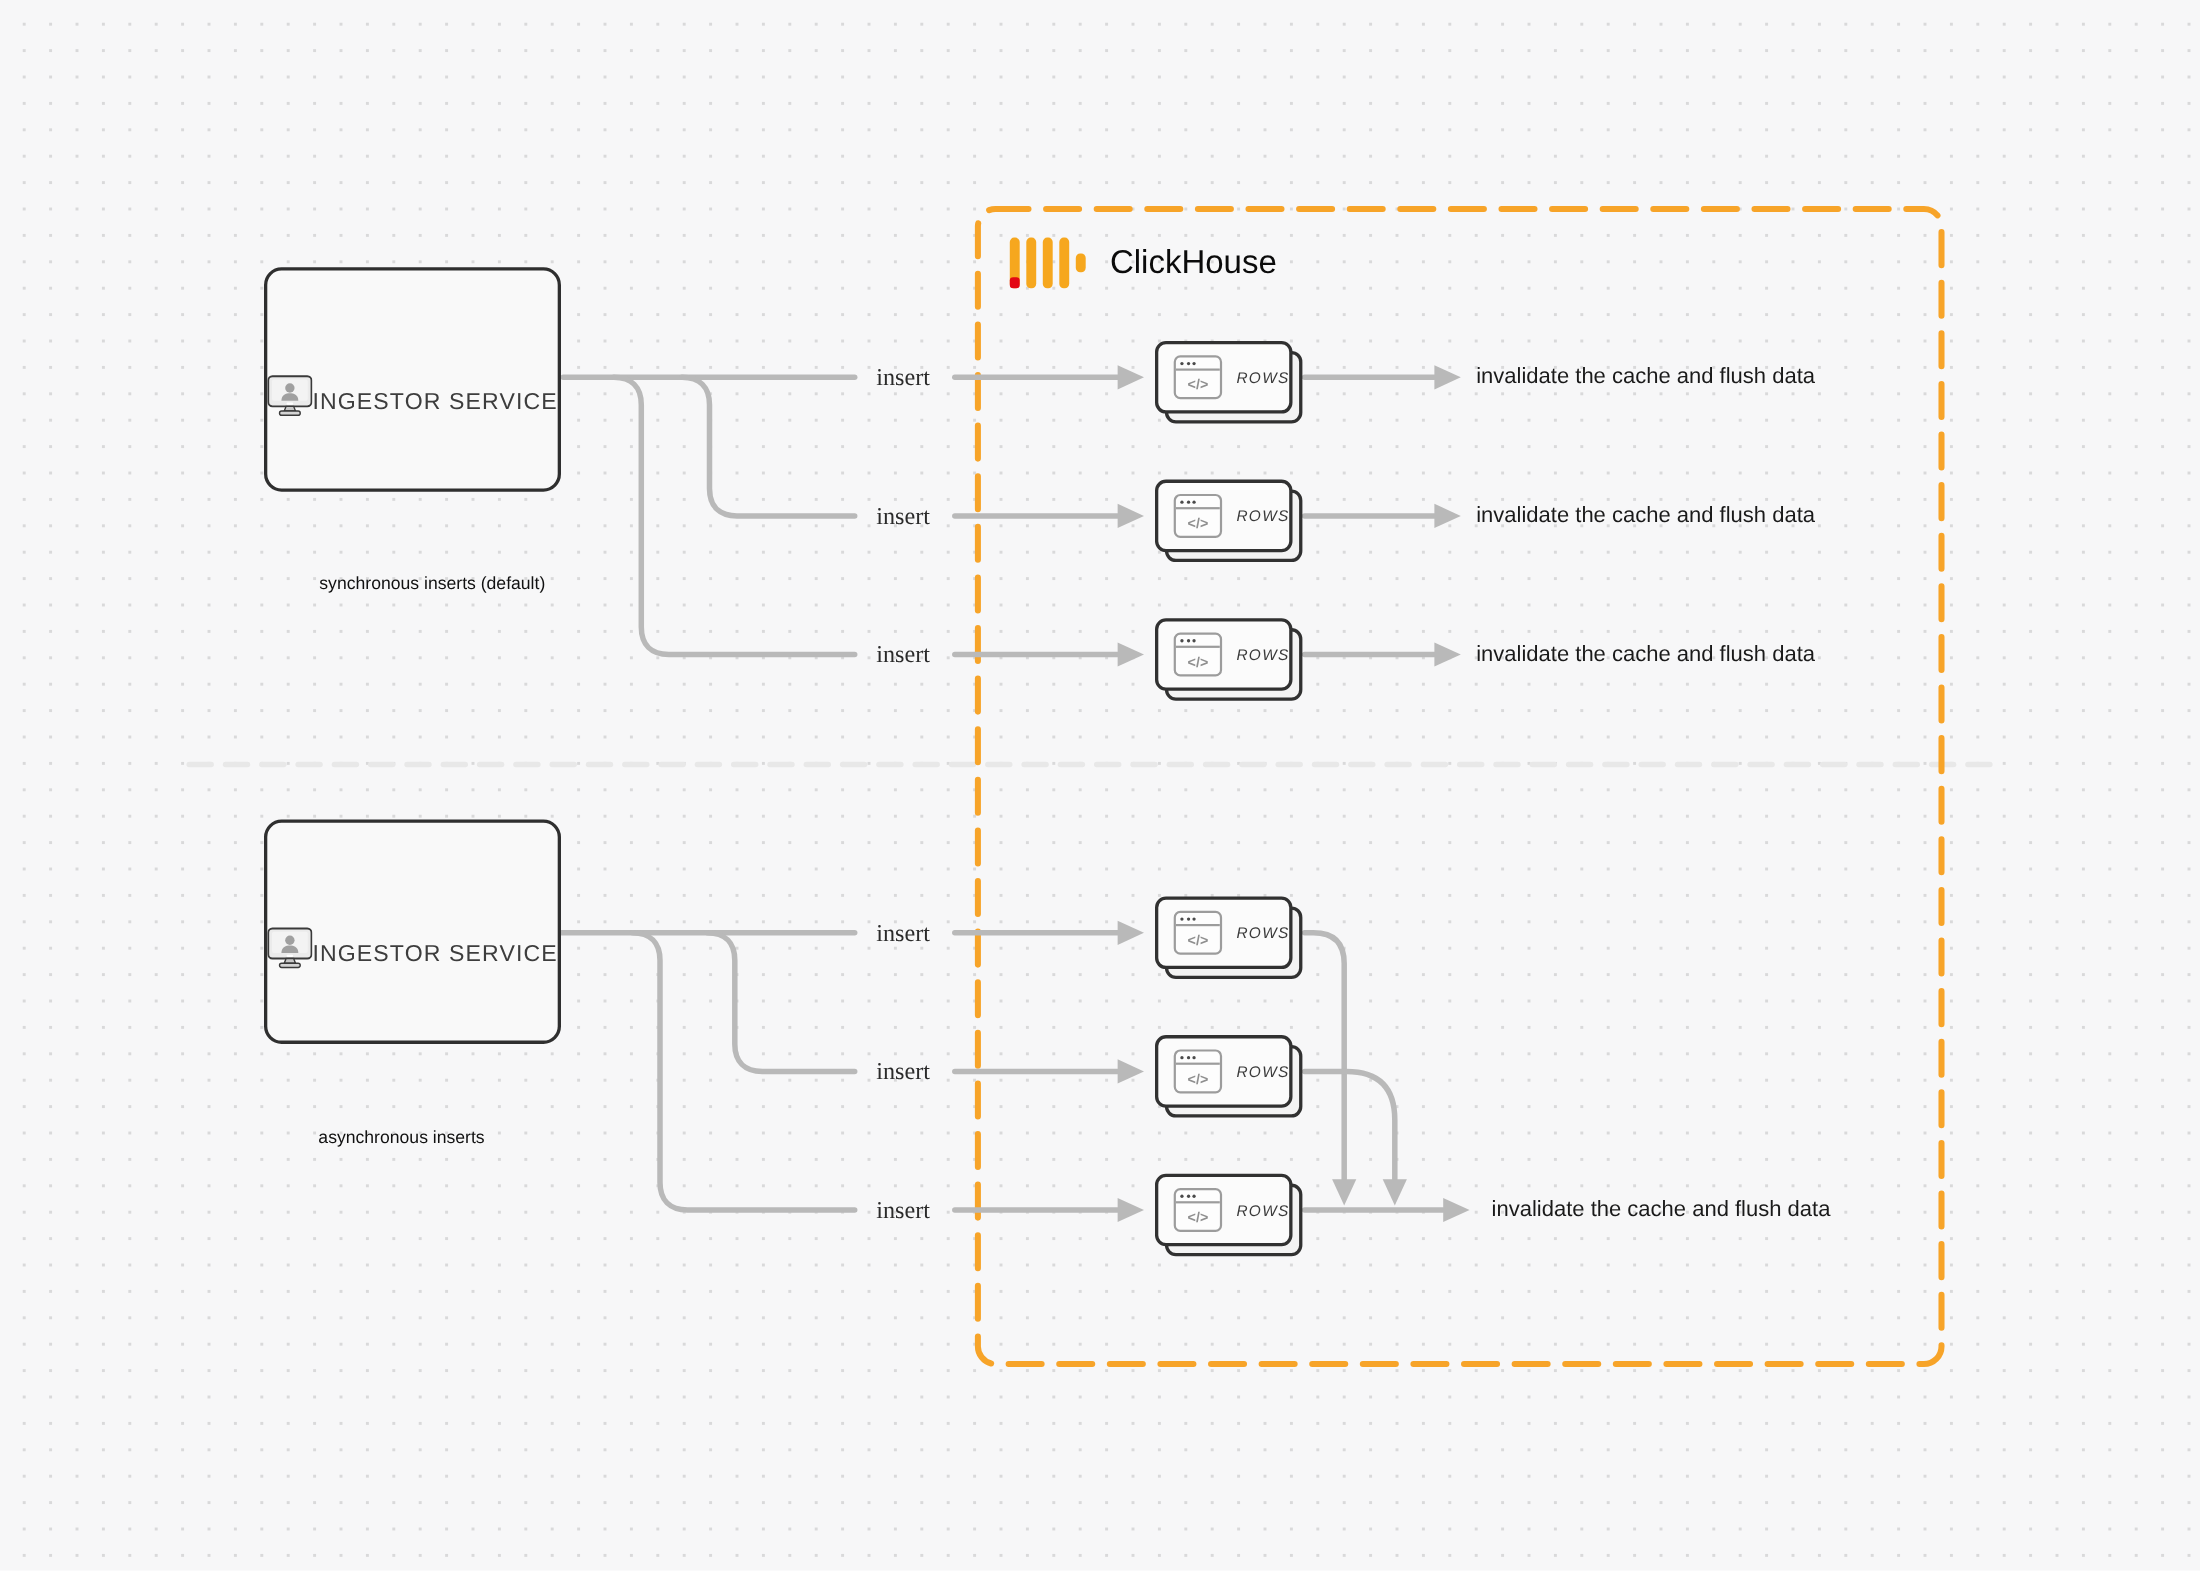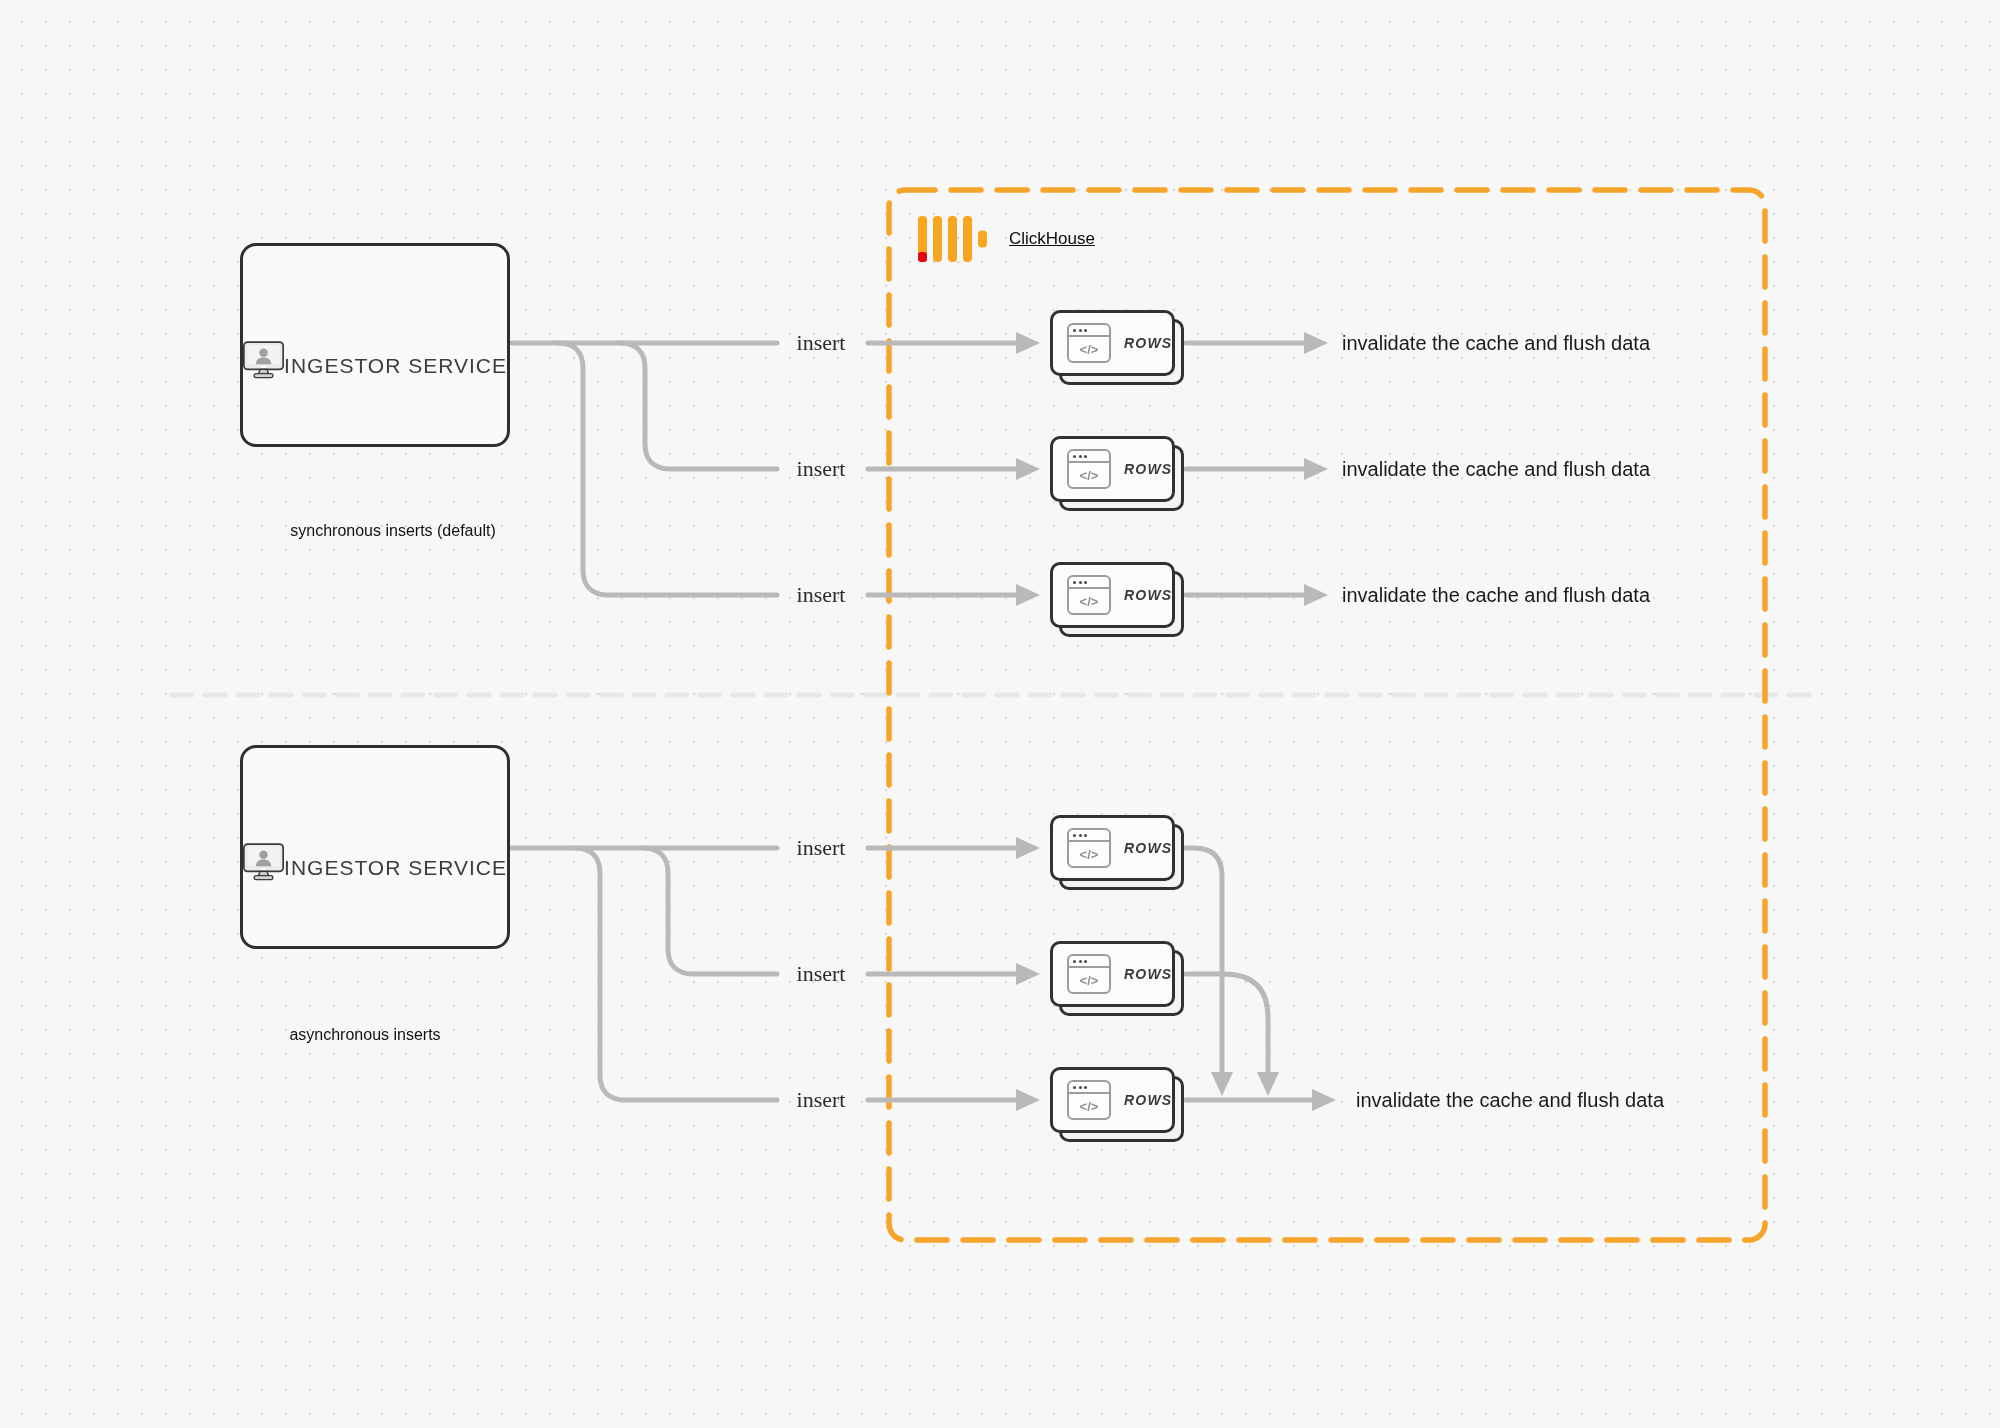--- a/index.html
+++ b/index.html
@@ -40,41 +40,41 @@
   .flow-label{
     position:absolute;z-index:2;transform:translate(-50%,-50%);
     font-size:22px;color:#2b2b2b;white-space:nowrap;font-family:Liberation Serif, serif;
   }
   .result-label{
     position:absolute;z-index:2;transform:translateY(-50%);
     font-size:20px;color:var(--text-dark);white-space:nowrap;
   }
 
   .ch-logo{position:absolute;left:916px;top:214px;z-index:2;display:flex;align-items:center;gap:17px;}
-  .ch-logo-name{font-size:17px;font-weight:500;color:#0b0b0b;white-space:nowrap;text-decoration:underline;}
+  .ch-logo-name{font-size:30px;font-weight:500;color:#0b0b0b;white-space:nowrap;}
 
   .rows-card{position:absolute;width:125px;height:66px;z-index:2;}
   .rows-card-back{
     position:absolute;left:9px;top:9px;width:125px;height:66px;box-sizing:border-box;
     background:#f3f3f3;border:3px solid #313131;border-radius:10px;
   }
   .rows-card-front{
     position:absolute;left:0;top:0;width:125px;height:66px;box-sizing:border-box;
     background:#fbfbfb;border:3px solid #313131;border-radius:10px;
     display:flex;align-items:center;padding-left:14px;
   }
   .code-window{
     width:44px;height:40px;box-sizing:border-box;flex:0 0 auto;
     background:#fdfdfd;border:2px solid #9c9c9c;border-radius:6px;overflow:hidden;
   }
   .cw-bar{height:10px;border-bottom:2px solid #9c9c9c;display:flex;align-items:center;gap:2.5px;padding-left:4px;}
   .cw-dot{width:3px;height:3px;border-radius:50%;background:#4a4a4a;}
   .cw-body{height:26px;line-height:26px;text-align:center;font-size:13px;font-weight:bold;color:#8f8f8f;}
   .rows-label{
-    margin-left:13px;font-style:italic;font-size:14px;font-weight:700;
+    margin-left:13px;font-style:italic;font-size:14px;font-weight:400;
     color:#3a3a3a;letter-spacing:1.2px;white-space:nowrap;
   }
 </style>
 </head>
 <body>
 
 <div class="canvas">
 
   <svg class="overlay" width="2000" height="1428" viewBox="0 0 2000 1428">
 

